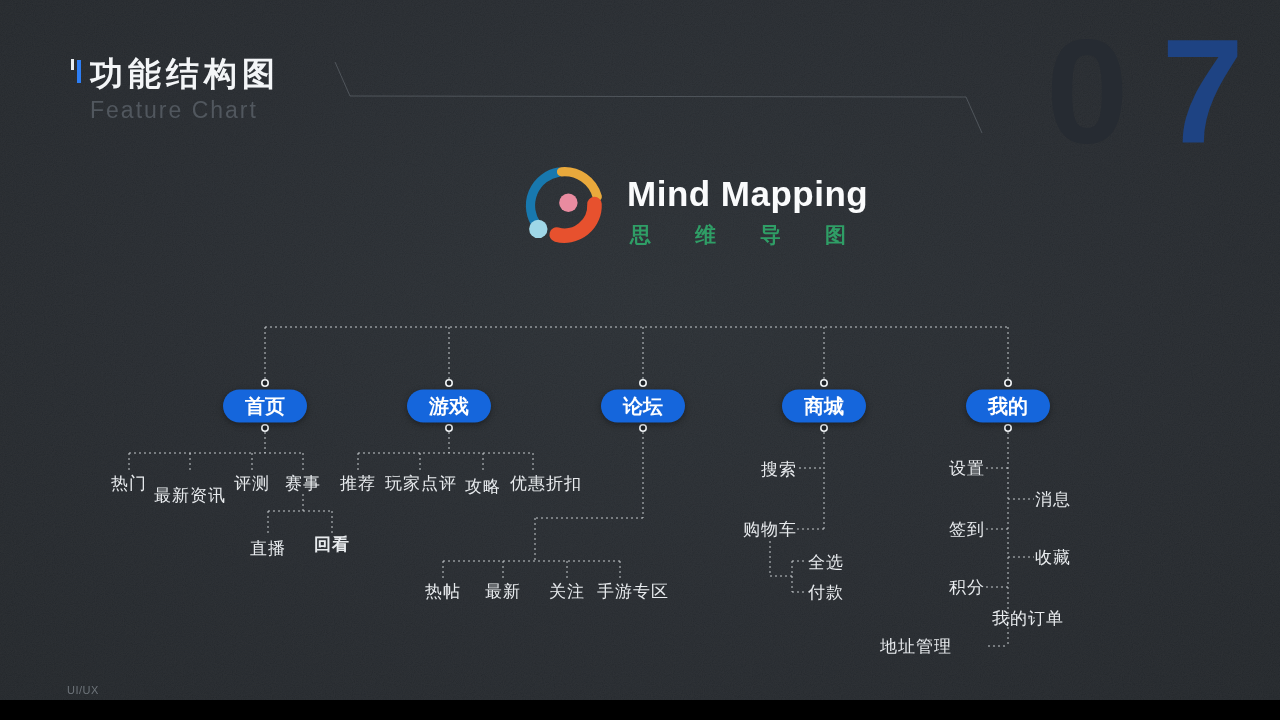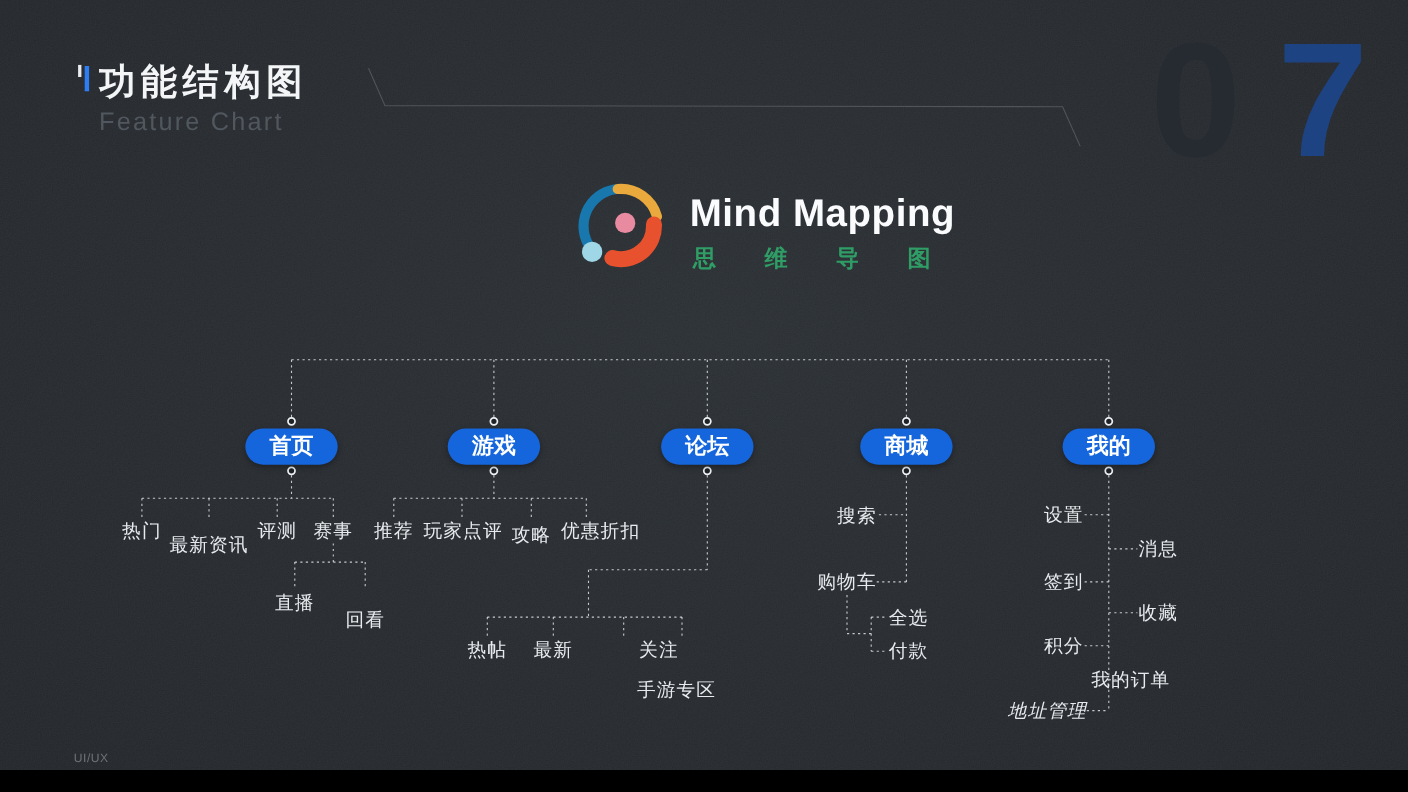--- a/index.html
+++ b/index.html
@@ -169,39 +169,39 @@
   <div class="pill" style="left:449px;  top:406px;">游戏</div>
   <div class="pill" style="left:643px;  top:406px;">论坛</div>
   <div class="pill" style="left:824px;  top:406px;">商城</div>
   <div class="pill" style="left:1008px; top:406px;">我的</div>
 
   <div class="leaf" style="left:129px; top:483px;">热门</div>
   <div class="leaf" style="left:190px; top:483px;margin-top:12px;">最新资讯</div>
   <div class="leaf" style="left:252px; top:483px;">评测</div>
   <div class="leaf" style="left:303px; top:483px;">赛事</div>
   <div class="leaf" style="left:268px; top:548px;">直播</div>
-  <div class="leaf" style="left:332px; top:564px;">回看</div>
+  <div class="leaf" style="left:332px; top:544px;font-weight:bold;">回看</div>
 
   <div class="leaf" style="left:358px; top:483px;">推荐</div>
   <div class="leaf" style="left:421px; top:483px;">玩家点评</div>
   <div class="leaf" style="left:483px; top:459px;margin-top:27px;">攻略</div>
   <div class="leaf" style="left:546px; top:483px;">优惠折扣</div>
 
   <div class="leaf" style="left:443px; top:591px;">热帖</div>
   <div class="leaf" style="left:503px; top:591px;">最新</div>
-  <div class="leaf" style="left:567px; top:591px;margin-left:32px;">关注</div>
-  <div class="leaf" style="left:615px; top:591px;margin-top:36px;">手游专区</div>
+  <div class="leaf" style="left:567px; top:591px;">关注</div>
+  <div class="leaf" style="left:633px; top:591px;">手游专区</div>
 
   <div class="leaf" style="left:779px; top:469px;">搜索</div>
   <div class="leaf" style="left:770px; top:529px;">购物车</div>
   <div class="leaf" style="left:826px; top:562px;">全选</div>
   <div class="leaf" style="left:826px; top:592px;">付款</div>
 
   <div class="leaf" style="left:967px;  top:468px;">设置</div>
   <div class="leaf" style="left:1053px; top:499px;">消息</div>
   <div class="leaf" style="left:967px;  top:529px;">签到</div>
   <div class="leaf" style="left:1053px; top:557px;">收藏</div>
   <div class="leaf" style="left:967px;  top:587px;">积分</div>
   <div class="leaf" style="left:1028px; top:618px;">我的订单</div>
-  <div class="leaf" style="left:952px;  top:646px;font-style:italic;">地址管理</div>
+  <div class="leaf" style="left:916px;  top:646px;">地址管理</div>
 
   <div class="footer-tag">UI/UX</div>
 </div>
 
 </body></html>

